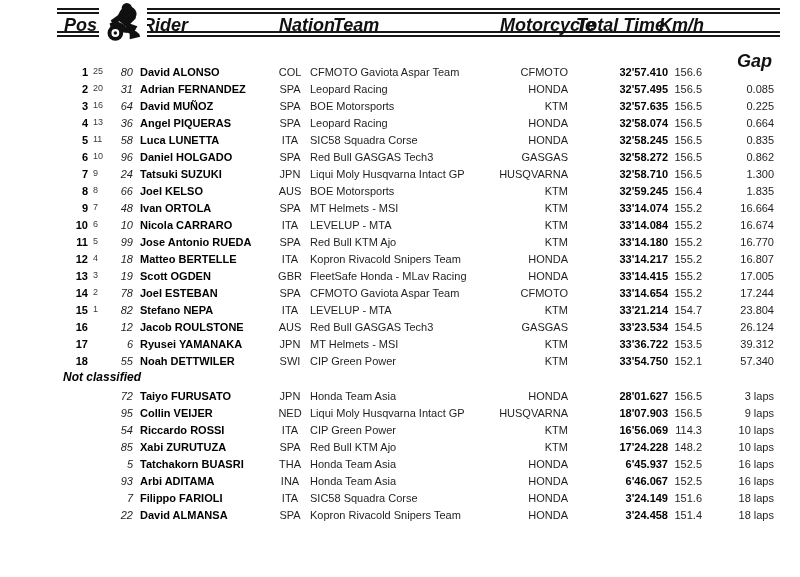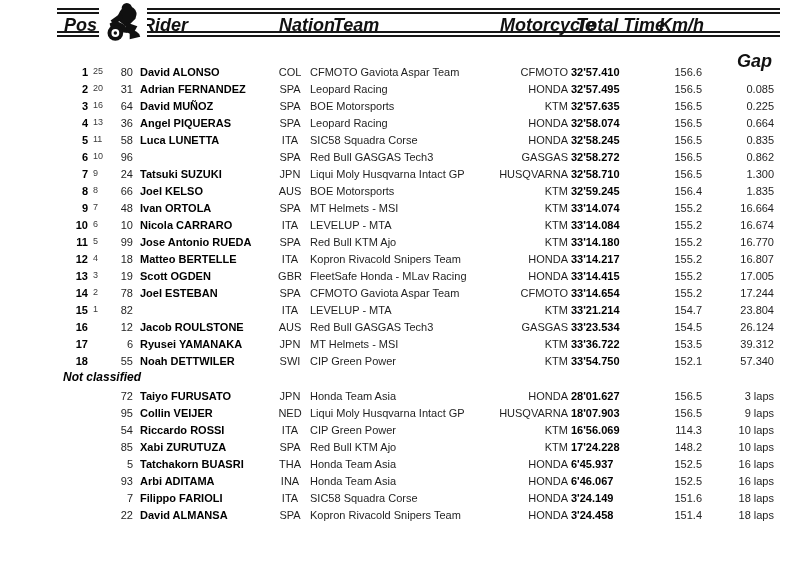--- a/index.html
+++ b/index.html
@@ -40,26 +40,26 @@
   .rows { position:absolute; left:57px; width:722px; }
   #classified-rows { top:64px; }
   #nc-rows { top:388px; }
   .row { position:relative; height:17px; }
   .c {
     position:absolute; top:2px; font-size:11px; line-height:13px;
     white-space:nowrap; color:#1f1f1f;
   }
   .c-pos   { left:0;    width:31px;  text-align:right; font-weight:bold; color:#000; }
   .c-pts   { left:36px; width:22px;  font-size:9px; top:1px; color:#3a3a3a; }
-  .c-num   { left:50px; width:26px;  text-align:right; }
+  .c-num   { left:50px; width:26px;  text-align:right;font-style:italic; }
   .c-rider { left:83px; width:165px; font-weight:bold; color:#000; }
   .c-nation{ left:208px;width:50px;  text-align:center; }
   .c-team  { left:253px;width:188px; }
   .c-moto  { left:378px;width:133px; text-align:right; }
-  .c-time  { left:514px;width:67px;  font-weight:bold; color:#000; }
+  .c-time  { left:544px;width:67px;  text-align:right; font-weight:bold; color:#000; }
   .c-kmh   { left:601px;width:44px;  text-align:right; }
   .c-gap   { left:652px;width:65px;  text-align:right; }
 
   .nc-label {
     position:absolute; left:63px; top:370px; font-size:12px;
     font-weight:bold; font-style:italic; color:#000;
   }
 </style>
 </head>
 <body>
@@ -152,20 +152,21 @@
     <span class="c c-team">SIC58 Squadra Corse</span>
     <span class="c c-moto">HONDA</span>
     <span class="c c-time">32'58.245</span>
     <span class="c c-kmh">156.5</span>
     <span class="c c-gap">0.835</span>
   </div>
       <div class="row">
     <span class="c c-pos">6</span>
     <span class="c c-pts">10</span>
     <span class="c c-num">96</span>
+    <span class="c c-rider">Daniel HOLGADO</span>
     <span class="c c-nation">SPA</span>
     <span class="c c-team">Red Bull GASGAS Tech3</span>
     <span class="c c-moto">GASGAS</span>
     <span class="c c-time">32'58.272</span>
     <span class="c c-kmh">156.5</span>
     <span class="c c-gap">0.862</span>
   </div>
       <div class="row">
     <span class="c c-pos">7</span>
     <span class="c c-pts">9</span>
@@ -259,20 +260,21 @@
     <span class="c c-team">CFMOTO Gaviota Aspar Team</span>
     <span class="c c-moto">CFMOTO</span>
     <span class="c c-time">33'14.654</span>
     <span class="c c-kmh">155.2</span>
     <span class="c c-gap">17.244</span>
   </div>
       <div class="row">
     <span class="c c-pos">15</span>
     <span class="c c-pts">1</span>
     <span class="c c-num">82</span>
+    <span class="c c-rider">Stefano NEPA</span>
     <span class="c c-nation">ITA</span>
     <span class="c c-team">LEVELUP - MTA</span>
     <span class="c c-moto">KTM</span>
     <span class="c c-time">33'21.214</span>
     <span class="c c-kmh">154.7</span>
     <span class="c c-gap">23.804</span>
   </div>
       <div class="row">
     <span class="c c-pos">16</span>
     <span class="c c-pts"></span>

